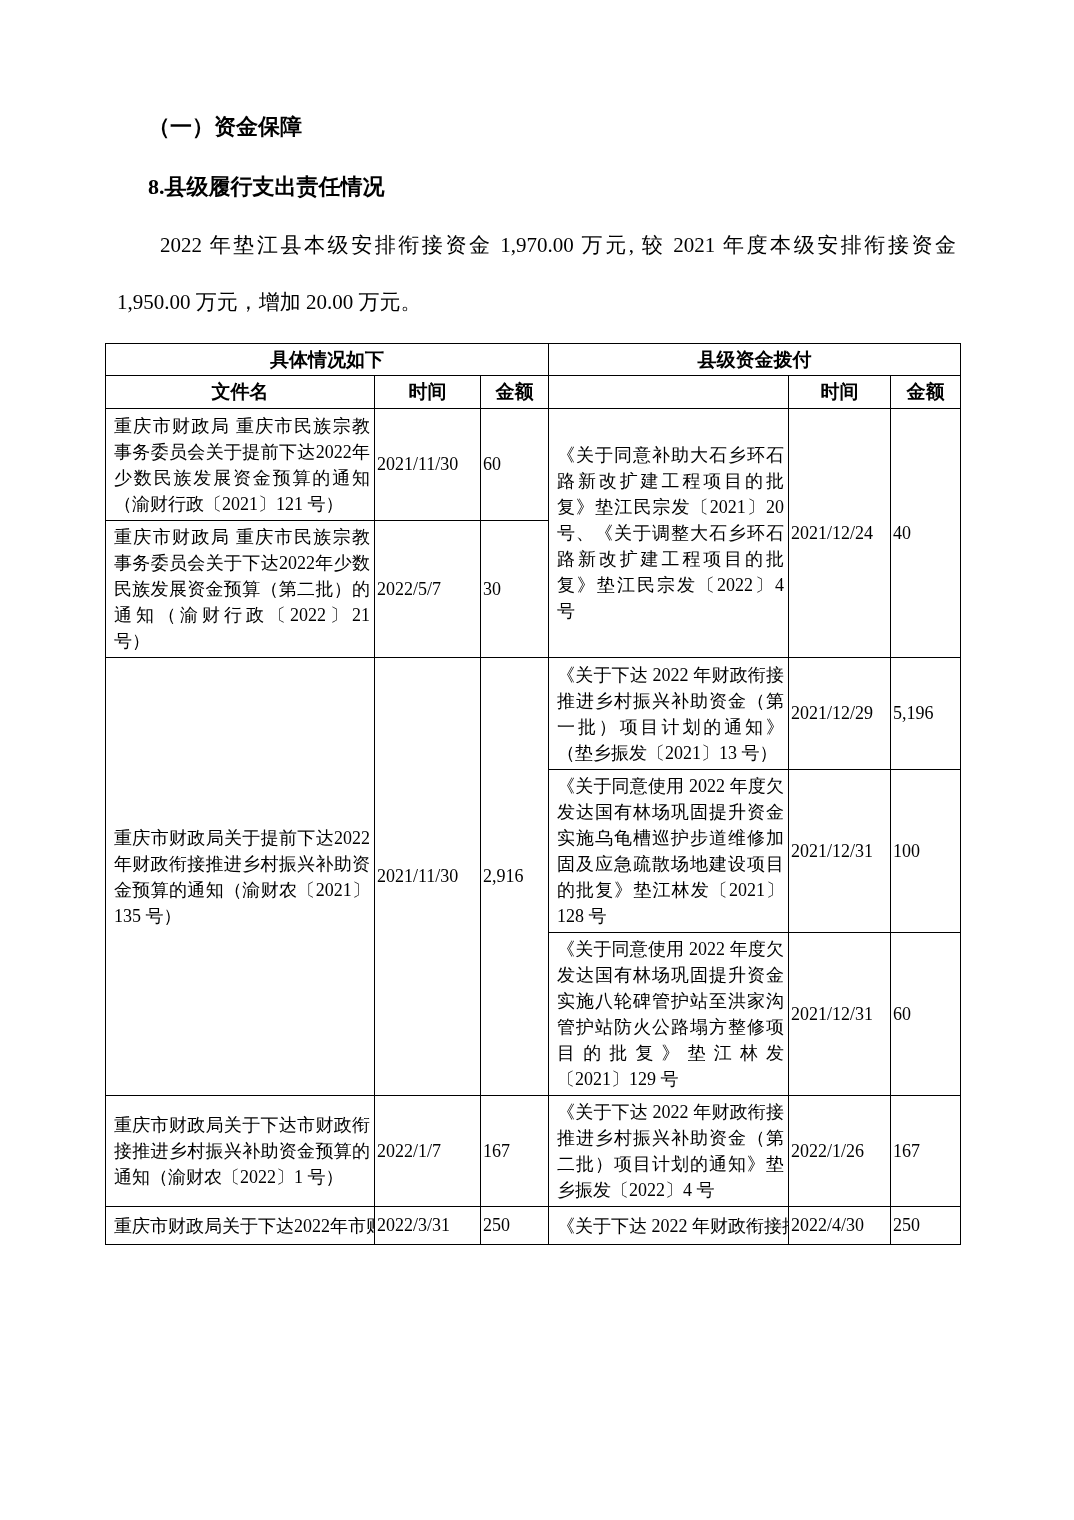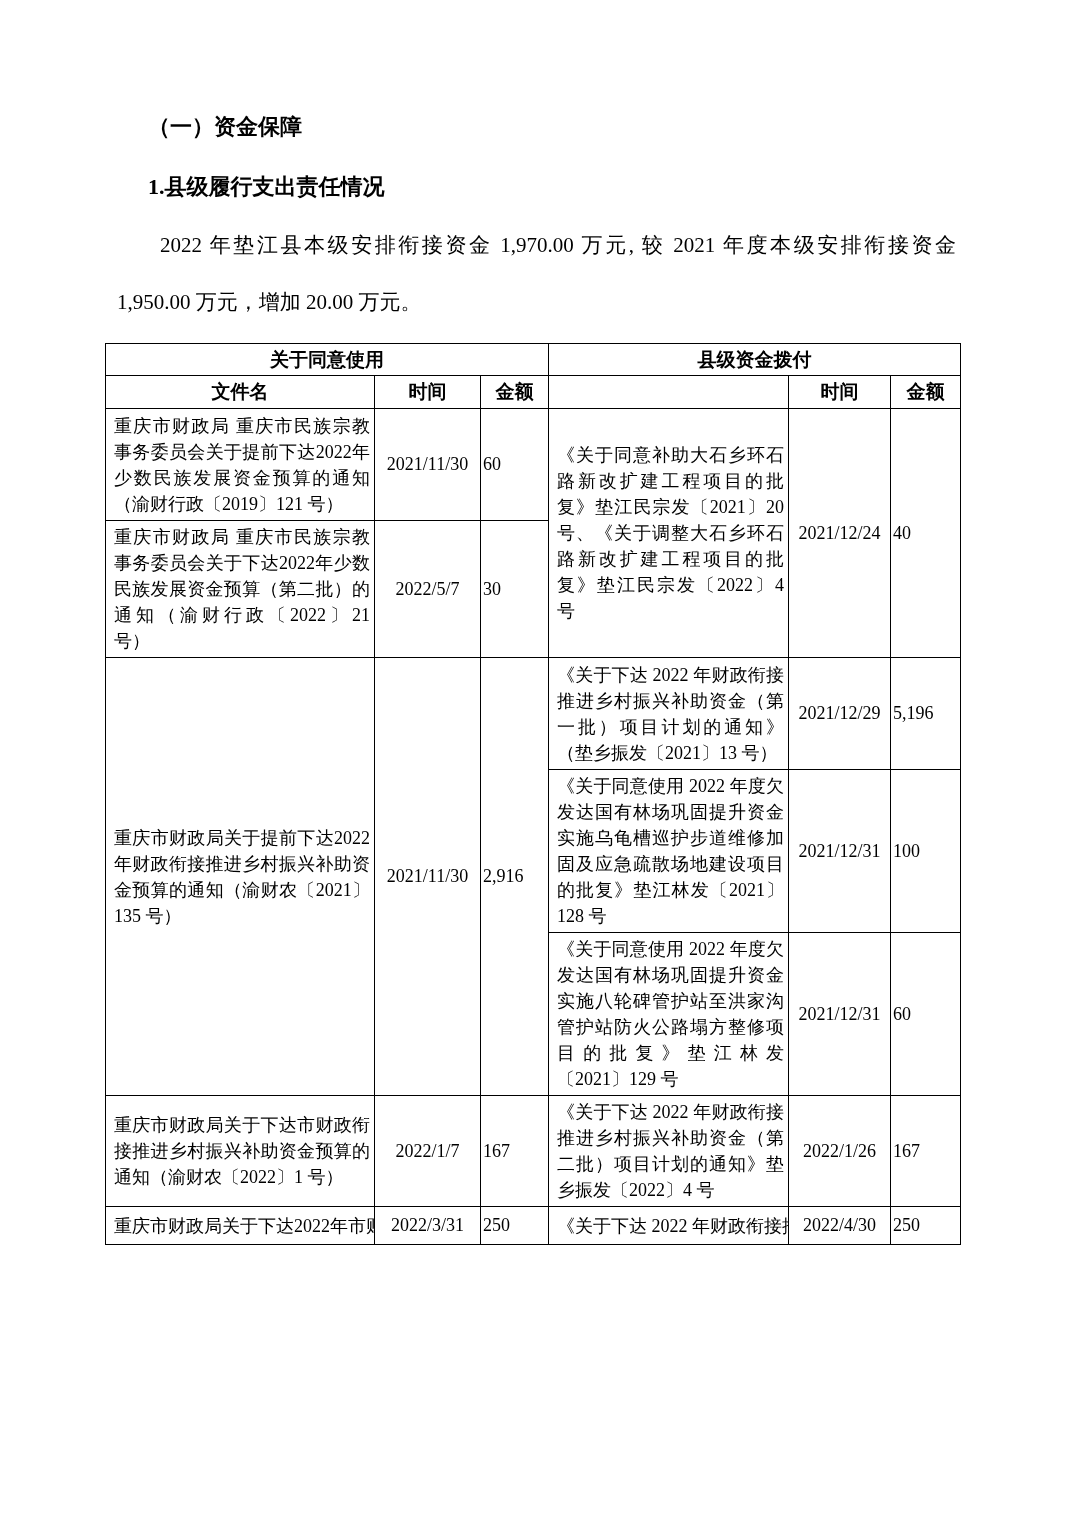--- a/index.html
+++ b/index.html
@@ -59,69 +59,69 @@
     padding: 0;
   }
   tr.group-header-row th { height: 31px; }
   tr.col-header-row th { height: 32px; }
   td.doc-cell {
     text-align: justify;
     line-height: 26px;
     padding: 3px 4px 3px 8px;
   }
   td.date-cell {
-    text-align: center;
+    text-align: left;
     padding: 0 2px;
   }
   td.amount-cell {
     text-align: left;
     padding: 0 14px 0 2px;
   }
 </style>
 </head>
 <body>
 
 <div class="page">
 
   <h2 class="h-section">（一）资金保障</h2>
 
-  <h2 class="h-section h-sub1">1.县级履行支出责任情况</h2>
+  <h2 class="h-section h-sub1">8.县级履行支出责任情况</h2>
 
   <p class="para para-1">2022 年垫江县本级安排衔接资金 1,970.00 万元, 较 2021 年度本级安排衔接资金 1,950.00 万元，增加 20.00 万元。</p>
 
 
 
 
   <table class="alloc">
     <colgroup>
       <col style="width:269px">
       <col style="width:106px">
       <col style="width:68px">
       <col style="width:240px">
       <col style="width:102px">
       <col style="width:70px">
     </colgroup>
 
     <tbody>
         <tr class="group-header-row">
-      <th colspan="3">关于同意使用</th>
+      <th colspan="3">具体情况如下</th>
       <th colspan="3">县级资金拨付</th>
     </tr>
 
     <tr class="col-header-row">
       <th>文件名</th>
       <th>时间</th>
       <th>金额</th>
       <th></th>
       <th>时间</th>
       <th>金额</th>
     </tr>
 
     <tr style="height:112px;">
-      <td class="doc-cell">重庆市财政局 重庆市民族宗教事务委员会关于提前下达2022年少数民族发展资金预算的通知（渝财行政〔2019〕121 号）</td>
+      <td class="doc-cell">重庆市财政局 重庆市民族宗教事务委员会关于提前下达2022年少数民族发展资金预算的通知（渝财行政〔2021〕121 号）</td>
       <td class="date-cell">2021/11/30</td>
       <td class="amount-cell">60</td>
       <td class="doc-cell" rowspan="2">《关于同意补助大石乡环石路新改扩建工程项目的批复》垫江民宗发〔2021〕20 号、《关于调整大石乡环石路新改扩建工程项目的批复》垫江民宗发〔2022〕4 号</td>
       <td class="date-cell" rowspan="2">2021/12/24</td>
       <td class="amount-cell" rowspan="2">40</td>
     </tr>
 
     <tr style="height:113px;">
       <td class="doc-cell">重庆市财政局 重庆市民族宗教事务委员会关于下达2022年少数民族发展资金预算（第二批）的通知（渝财行政〔2022〕21 号）</td>
       <td class="date-cell">2022/5/7</td>

